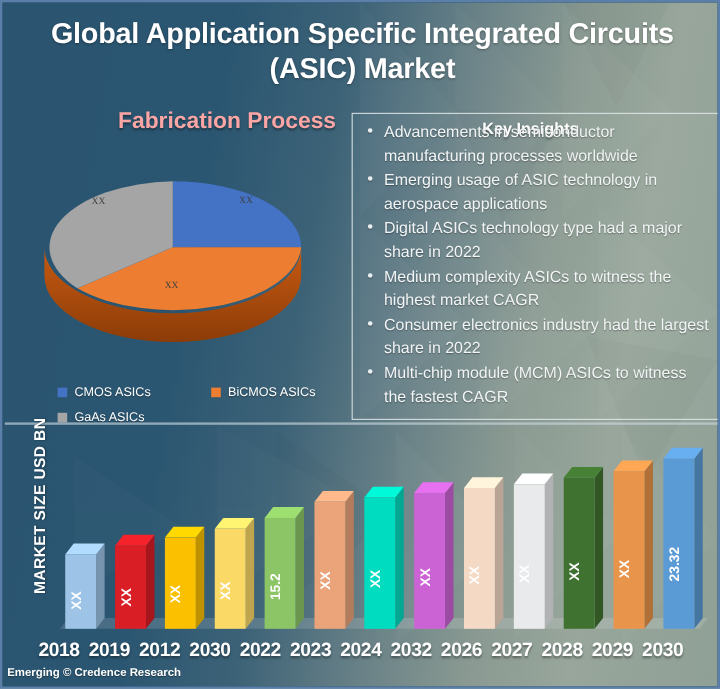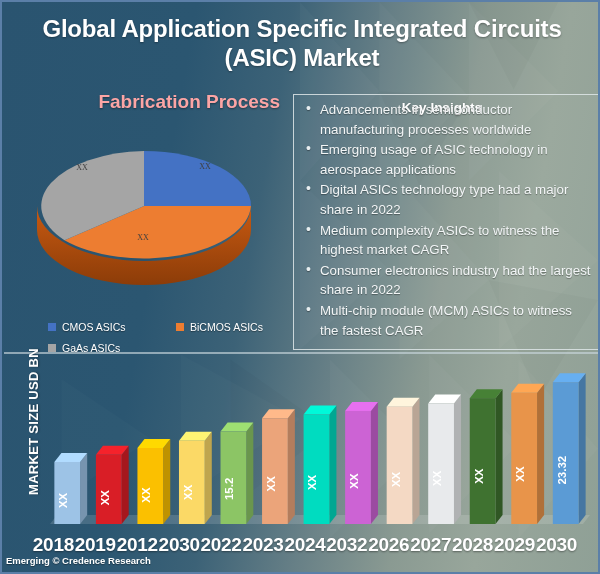--- a/index.html
+++ b/index.html
@@ -102,22 +102,22 @@
   .bars svg{width:100%;height:100%;display:block;overflow:visible;}
   .bar-val{
     font-family:"Liberation Sans",sans-serif;
     font-size:11.5px;font-weight:bold;fill:#ffffff;
   }
   .x-axis{
     position:absolute;left:30px;top:180px;width:545px;
     display:flex;
   }
   .x-tick{
-    flex:1;text-align:right;color:#ffffff;font-weight:bold;
-    font-size:19px;letter-spacing:-.3px;
+    flex:1;text-align:left;color:#ffffff;font-weight:bold;
+    font-size:16px;letter-spacing:-.3px;
     text-shadow:0 1px 2px rgba(0,0,0,.4);
   }
   .copyright{
     position:absolute;left:4px;top:553px;
     color:#ffffff;font-size:9.5px;font-weight:bold;
     text-shadow:0 1px 1px rgba(0,0,0,.4);
   }
 </style>
 </head>
 <body>

